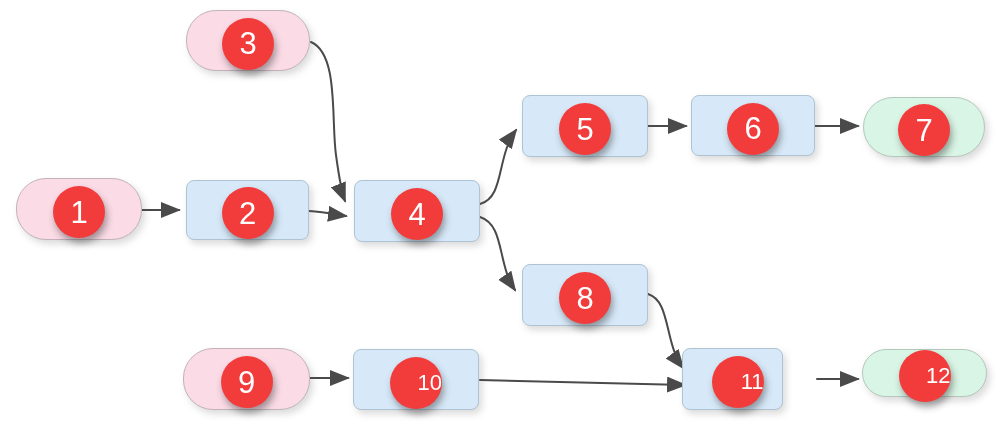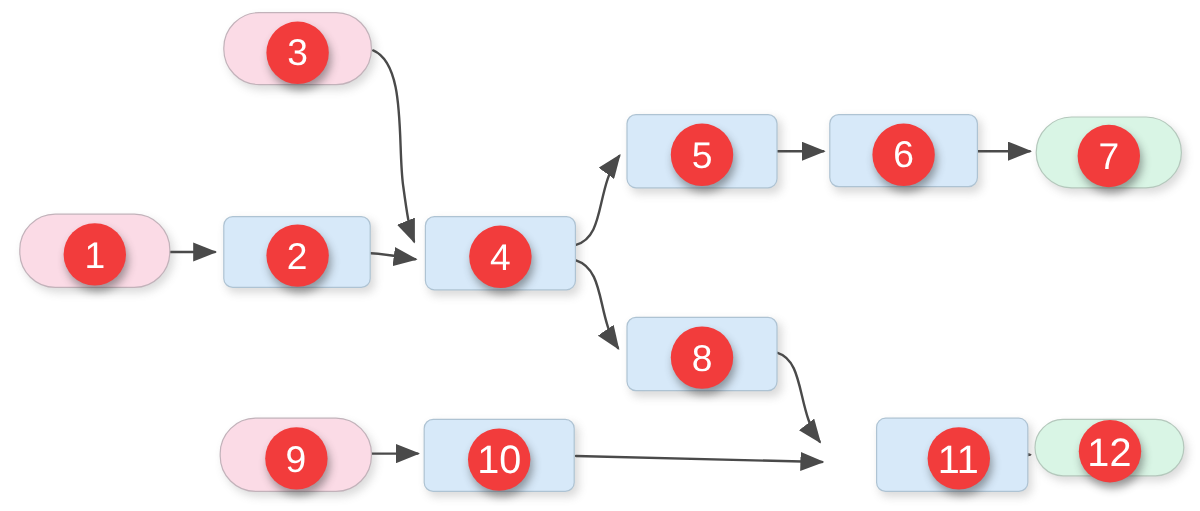--- a/index.html
+++ b/index.html
@@ -17,21 +17,21 @@
   .badge{
     width:52px;height:52px;border-radius:50%;
     background:#f23c3c;
     color:#ffffff;
     display:flex;align-items:center;justify-content:center;
     font-size:31px;line-height:1;
     box-shadow:2px 5px 7px rgba(50,50,50,0.45);
     transform:translateY(3px);
     user-select:none;
   }
-  .badge.two-digit{font-size:33px;}
+  .badge.two-digit{font-size:22px;justify-content:flex-end;}
 </style>
 </head>
 <body>
 
 <div class="canvas">
 
   <svg class="edges" width="1000" height="426" viewBox="0 0 1000 426">
     <defs>
       <marker id="arrow" viewBox="0 0 10 8" refX="9" refY="4" markerWidth="10" markerHeight="8" orient="auto-start-reverse">
         <path d="M0,0 L10,4 L0,8 Z" fill="#4a4a4a"></path>
@@ -105,21 +105,21 @@
         <span>9</span>
       </div>
   </div>
 
   <div class="node rect" style="left:353px;top:349px;width:126px;height:61px;">
     <div class="badge two-digit">
         <span>10</span>
       </div>
   </div>
 
-  <div class="node rect" style="left:730px;top:348px;width:127px;height:62px;padding-left:10px;">
+  <div class="node rect" style="left:682px;top:348px;width:101px;height:62px;padding-left:10px;">
     <div class="badge two-digit">
         <span>11</span>
       </div>
   </div>
 
   <div class="node green" style="left:862px;top:349px;width:125px;height:48px;">
     <div class="badge two-digit">
         <span>12</span>
       </div>
   </div>

